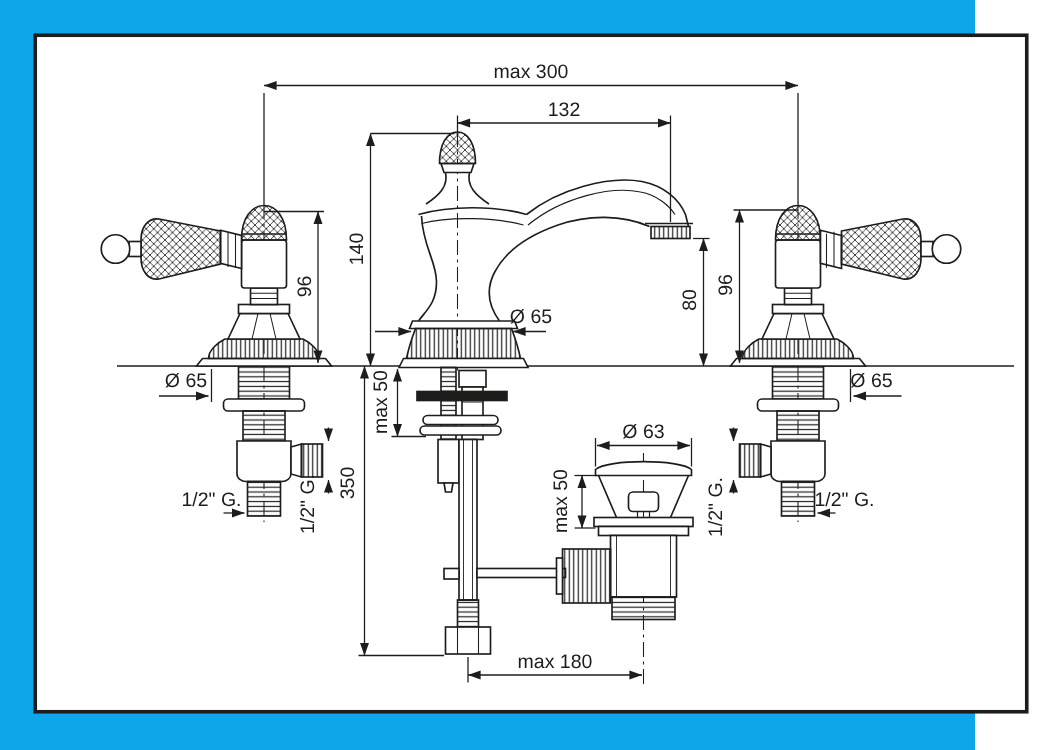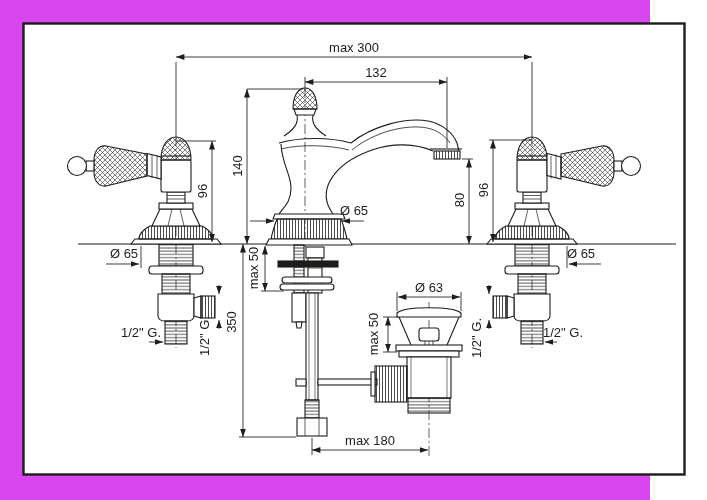--- a/index.html
+++ b/index.html
@@ -1,16 +1,16 @@
 <!DOCTYPE html>
 <html><head>
 <meta charset="utf-8">
 <style>
   html, body { margin: 0; padding: 0; background: #ffffff; }
-  .stage { width: 650px; height: 500px; position: relative; background: #d946ef; }
+  .stage { width: 650px; height: 500px; position: relative; background: #0ea5e9; }
   svg text {
     font-family: "Liberation Sans", "DejaVu Sans", sans-serif;
     font-size: 13px;
     fill: #1d1d1b;
   }
   .dim { text-anchor: middle; }
 </style>
 </head>
 <body>
 

